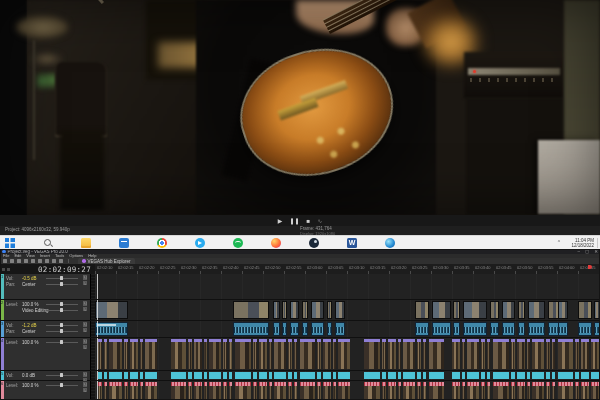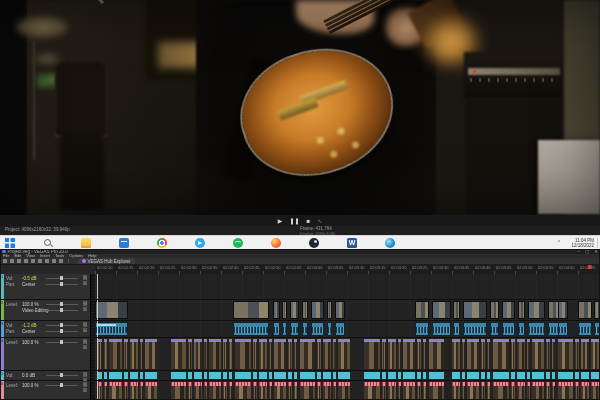--- a/index.html
+++ b/index.html
@@ -235,20 +235,25 @@
         <div class="tbtn"></div>
         <div class="tbtn"></div>
         <div class="tbtn"></div>
         <div class="tsep"></div>
         <div id="hub-tab">
           <div id="hub-dot"></div>
           <span id="hub-label">VEGAS Hub Explorer</span>
         </div>
       </div>
 
+    <div id="tc-panel">
+      <div class="tc-mini" style="left:2px"></div>
+      <div class="tc-mini" style="left:7px"></div>
+      <span id="tc-text">02:02:09:27</span>
+    </div>
     <div id="ruler">
         <span class="tick" style="left: 2px;">02:02:10</span>
         <div class="tickline" style="left: 0px;"></div>
         <span class="tick" style="left: 23px;">02:02:15</span>
         <div class="tickline" style="left: 21px;"></div>
         <span class="tick" style="left: 44px;">02:02:20</span>
         <div class="tickline" style="left: 42px;"></div>
         <span class="tick" style="left: 65px;">02:02:25</span>
         <div class="tickline" style="left: 63px;"></div>
         <span class="tick" style="left: 86px;">02:02:30</span>

